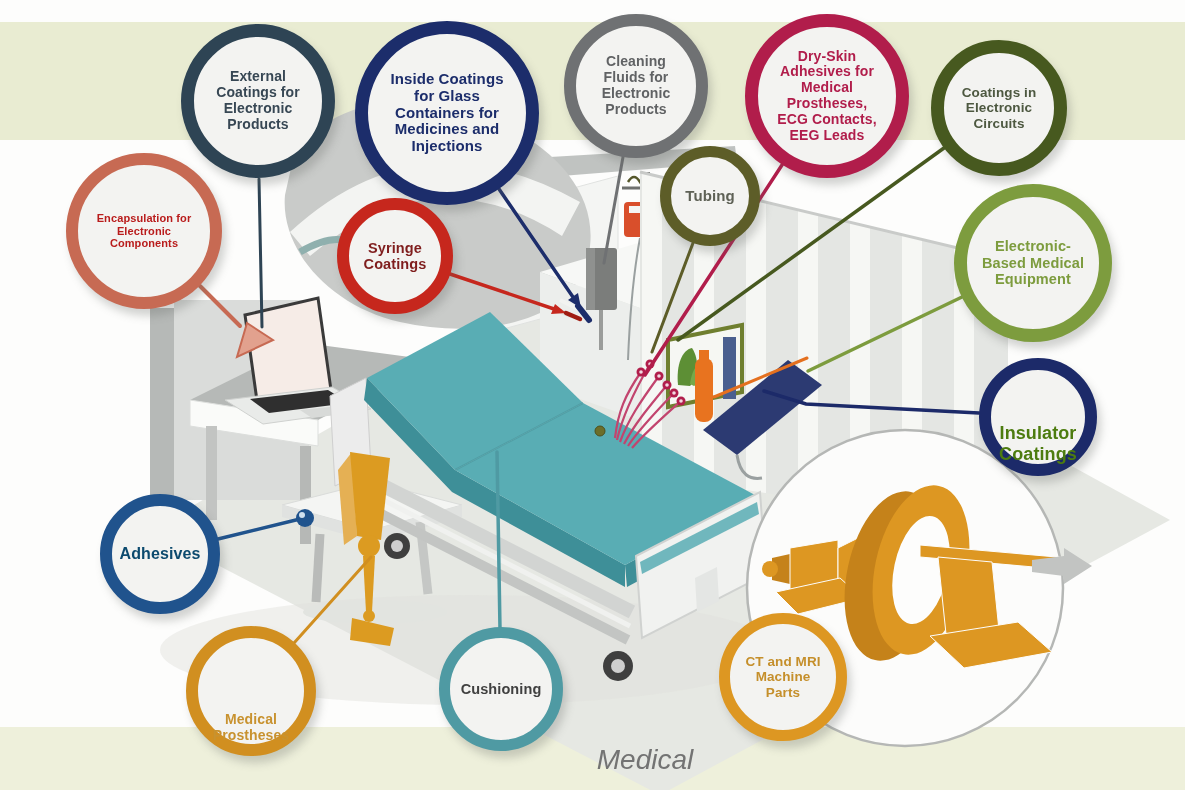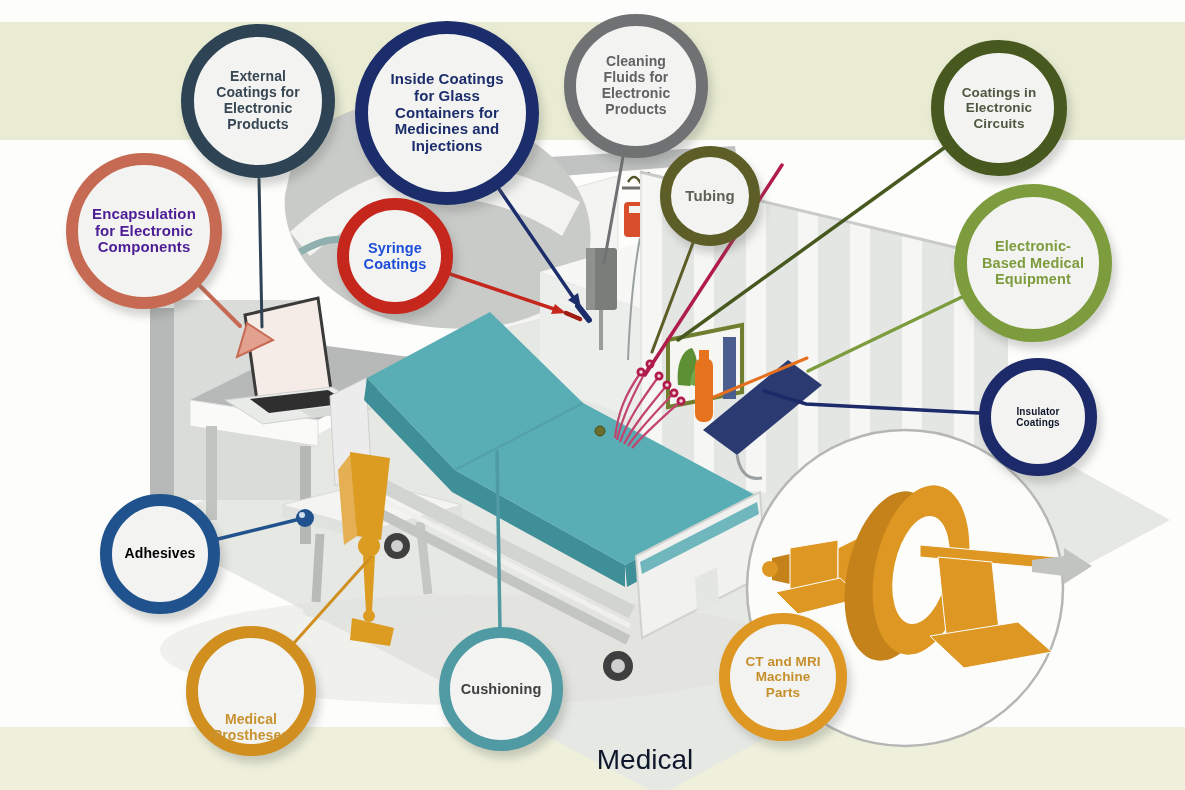--- a/index.html
+++ b/index.html
@@ -12,21 +12,21 @@
     position:absolute;border-style:solid;border-radius:50%;
     background:#f3f3f1;box-sizing:border-box;
     display:flex;align-items:center;justify-content:center;text-align:center;
     font-weight:bold;line-height:1.13;letter-spacing:.1px;
     box-shadow:4px 7px 9px rgba(96,100,96,.28);
     z-index:5;
   }
   .bubble span{display:block;padding:0 9%;}
   #caption{
     position:absolute;left:545px;top:744px;width:200px;text-align:center;
-    font-size:28px;color:#0f172a;z-index:6;
+    font-size:28px;color:#737373;z-index:6;font-style:italic;
   }
 </style>
 </head>
 <body>
 
 <div id="stage" style="--c0: #2e4454; --c1: #1c2d6b; --c2: #6f7173; --c3: #b11d4b; --c4: #47591f; --c5: #5d5d28; --c6: #c76a53; --c7: #c6271d; --c8: #7d9c3e; --c9: #e4701f; --c10: #1c2a69; --c11: #20538d; --c12: #d18f20; --c13: #4f9aa3; --c14: #dd9722; --bandtop: #e9ecd2; --bandbot: #eef0db; --floor: #e6e8e3; --teal: #59adb4; --tealdark: #3e8f98; --gold: #dc9b21; --ctgold: #dd9722; --ctgolddark: #c5821a; --ivred: #d94f2b; --inhorange: #e8731f; --framegreen: #6f7f2f; --plant: #5d8f35; --navy: #2c3a72; --adhesive: #20538d; --ecg: #c2446e; --machine: #c9cbc9; --curt1: #f6f7f4; --curt2: #e4e6e3;">
 
   <svg id="scene" width="1185" height="790" viewBox="0 0 1185 790">
     <defs>
       <clipPath id="curtainClip">
@@ -251,47 +251,50 @@
     </div>
 
   <div class="bubble" style="left: 355px; top: 21px; width: 184px; height: 184px; border-width: 13px; font-size: 15px; border-color: rgb(28, 45, 107); color: rgb(28, 45, 107);">
     <span>Inside Coatings for Glass Containers for Medicines and Injections</span>
     </div>
 
   <div class="bubble" style="left: 564px; top: 14px; width: 144px; height: 144px; border-width: 12px; font-size: 14px; border-color: rgb(111, 113, 115); color: rgb(96, 98, 100);">
     <span>Cleaning Fluids for Electronic Products</span>
     </div>
 
+  <div class="bubble" style="left: 745px; top: 14px; width: 164px; height: 164px; border-width: 13px; font-size: 14px; border-color: rgb(177, 29, 75); color: rgb(177, 29, 75);">
+    <span>Dry-Skin Adhesives for Medical Prostheses, ECG Contacts, EEG Leads</span>
+    </div>
 
   <div class="bubble" style="left: 931px; top: 40px; width: 136px; height: 136px; border-width: 13px; font-size: 13.5px; border-color: rgb(71, 89, 31); color: rgb(77, 88, 64);">
     <span>Coatings in Electronic Circuits</span>
     </div>
 
   <div class="bubble" style="left: 660px; top: 146px; width: 100px; height: 100px; border-width: 11px; font-size: 15px; border-color: rgb(93, 93, 40); color: rgb(94, 97, 86);">
     <span>Tubing</span>
     </div>
 
-  <div class="bubble" style="left: 66px; top: 153px; width: 156px; height: 156px; border-width: 12px; font-size: 15px; border-color: rgb(199, 106, 83); color: #4c1d95;">
+  <div class="bubble" style="left: 66px; top: 153px; width: 156px; height: 156px; border-width: 12px; font-size: 11px; border-color: rgb(199, 106, 83); color: #b91c1c;">
     <span>Encapsulation for Electronic Components</span>
     </div>
 
-  <div class="bubble" style="left: 337px; top: 198px; width: 116px; height: 116px; border-width: 12px; font-size: 14.5px; border-color: rgb(198, 39, 29); color: #1d4ed8;">
+  <div class="bubble" style="left: 337px; top: 198px; width: 116px; height: 116px; border-width: 12px; font-size: 14.5px; border-color: rgb(198, 39, 29); color: #7f1d1d;">
     <span>Syringe Coatings</span>
     </div>
 
   <div class="bubble" style="left: 954px; top: 184px; width: 158px; height: 158px; border-width: 13px; font-size: 14.5px; border-color: rgb(125, 156, 62); color: rgb(125, 156, 62);">
     <span>Electronic-Based Medical Equipment</span>
     </div>
 
 
-  <div class="bubble" style="left: 979px; top: 358px; width: 118px; height: 118px; border-width: 12px; font-size: 10px; border-color: rgb(28, 42, 105); color: #0f172a;">
+  <div class="bubble" style="left: 979px; top: 358px; width: 118px; height: 118px; border-width: 12px; font-size: 18px; border-color: rgb(28, 42, 105); color: #4d7c0f; align-items: flex-end;">
     <span>Insulator Coatings</span>
     </div>
 
-  <div class="bubble" style="left: 100px; top: 494px; width: 120px; height: 120px; border-width: 12px; font-size: 14px; border-color: rgb(32, 83, 141); color: #000000;">
+  <div class="bubble" style="left: 100px; top: 494px; width: 120px; height: 120px; border-width: 12px; font-size: 16px; border-color: rgb(32, 83, 141); color: #0c4a6e;">
     <span>Adhesives</span>
     </div>
 
   <div class="bubble" style="left: 186px; top: 626px; width: 130px; height: 130px; border-width: 12px; font-size: 14px; border-color: rgb(209, 143, 32); color: rgb(200, 146, 47); align-items: flex-end;">
     <span>Medical Prostheses</span>
     </div>
 
   <div class="bubble" style="left: 439px; top: 627px; width: 124px; height: 124px; border-width: 11px; font-size: 14.5px; border-color: rgb(79, 154, 163); color: #404040;">
     <span>Cushioning</span>
     </div>

